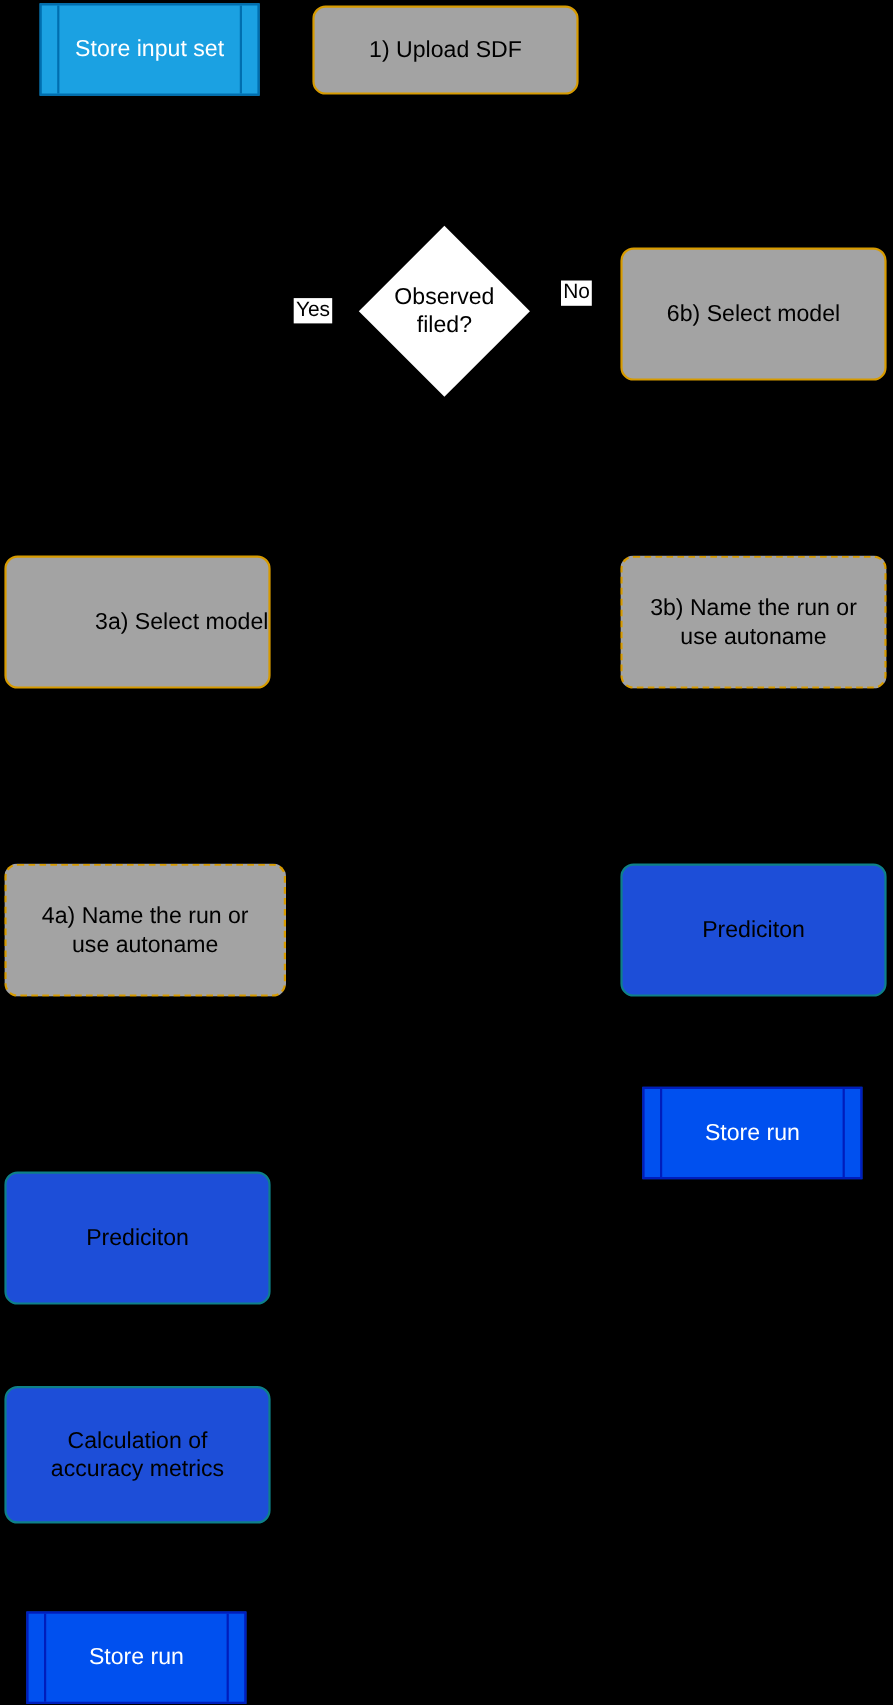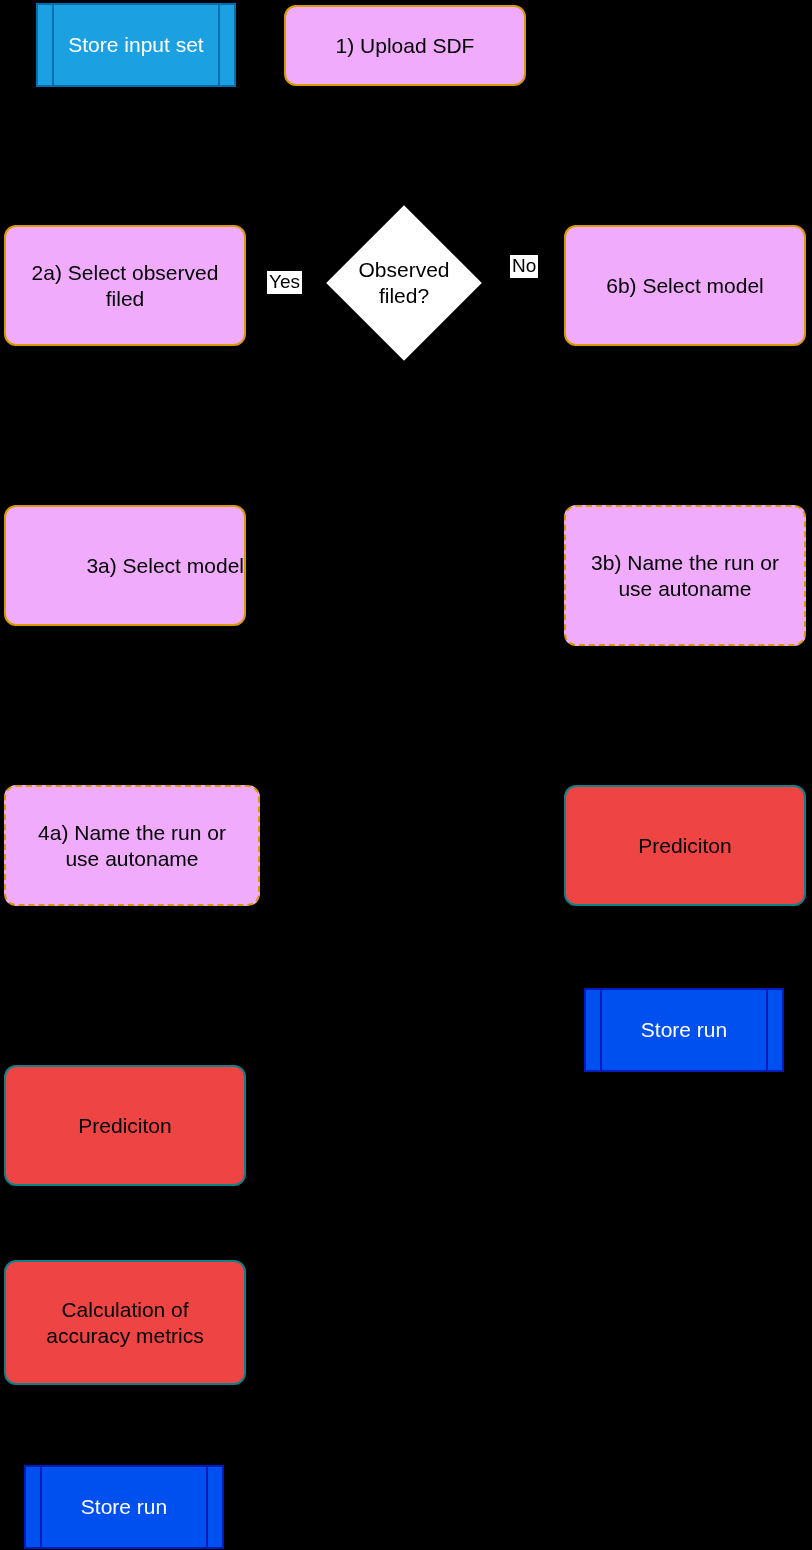--- a/index.html
+++ b/index.html
@@ -23,33 +23,33 @@
     display: flex;
     align-items: center;
     justify-content: center;
     text-align: center;
     line-height: 1.22;
     white-space: pre-line;
   }
 
   
   .proc {
-    background: #f0abfc;
+    background: #a3a3a3;
     border: 2px solid #d79b00;
     border-radius: 12px;
     color: #000000;
     font-size: 21px;
   }
   .proc.dashed {
     border-style: dashed;
   }
 
   
   .teal {
-    background: #ef4444;
+    background: #1d4ed8;
     border: 2px solid #0e8088;
     border-radius: 12px;
     color: #000000;
     font-size: 21px;
   }
 
   
   .diamond-wrap {
     position: absolute;
   }
@@ -127,44 +127,40 @@
   <div class="store light" style="left:25px; top:3px; width:200px; height:84px;margin-left:11px;">
     <span class="bar left"></span>
     <span class="bar right"></span>
     <span class="store-text">Store input set</span>
   </div>
 
   <div class="node proc" style="left:284px; top:5px; width:242px; height:81px;">
     <span>1) Upload SDF</span>
   </div>
 
-  <div class="node proc" style="left:4px; top:225px; width:242px; height:121px;">
-    <span>2a) Select observed
-filed</span>
-  </div>
 
   <div class="edge-label" style="left:267px; top:271px;">Yes</div>
 
   <div class="diamond-wrap" style="left:349px; top:228px; width:110px; height:110px;">
     <div class="diamond-shape"></div>
     <div class="diamond-label" style="left:-50px; right:-50px; top:-10px; bottom:-10px;">Observed
 filed?</div>
   </div>
 
   <div class="edge-label" style="left:510px; top:255px;">No</div>
 
   <div class="node proc" style="left:564px; top:225px; width:242px; height:121px;">
     <span>6b) Select model</span>
   </div>
 
   <div class="node proc" style="left:4px; top:505px; width:242px; height:121px;justify-content:flex-end;">
     <span>3a) Select model</span>
   </div>
 
-  <div class="node proc dashed" style="left:564px; top:505px; width:242px; height:141px;justify-content:center;">
+  <div class="node proc dashed" style="left:564px; top:505px; width:242px; height:121px;justify-content:center;">
     <span>3b) Name the run or
 use autoname</span>
   </div>
 
   <div class="node proc dashed" style="left:4px; top:785px; width:256px; height:121px;">
     <span>4a) Name the run or
 use autoname</span>
   </div>
 
   <div class="node teal" style="left:564px; top:785px; width:242px; height:121px;">

